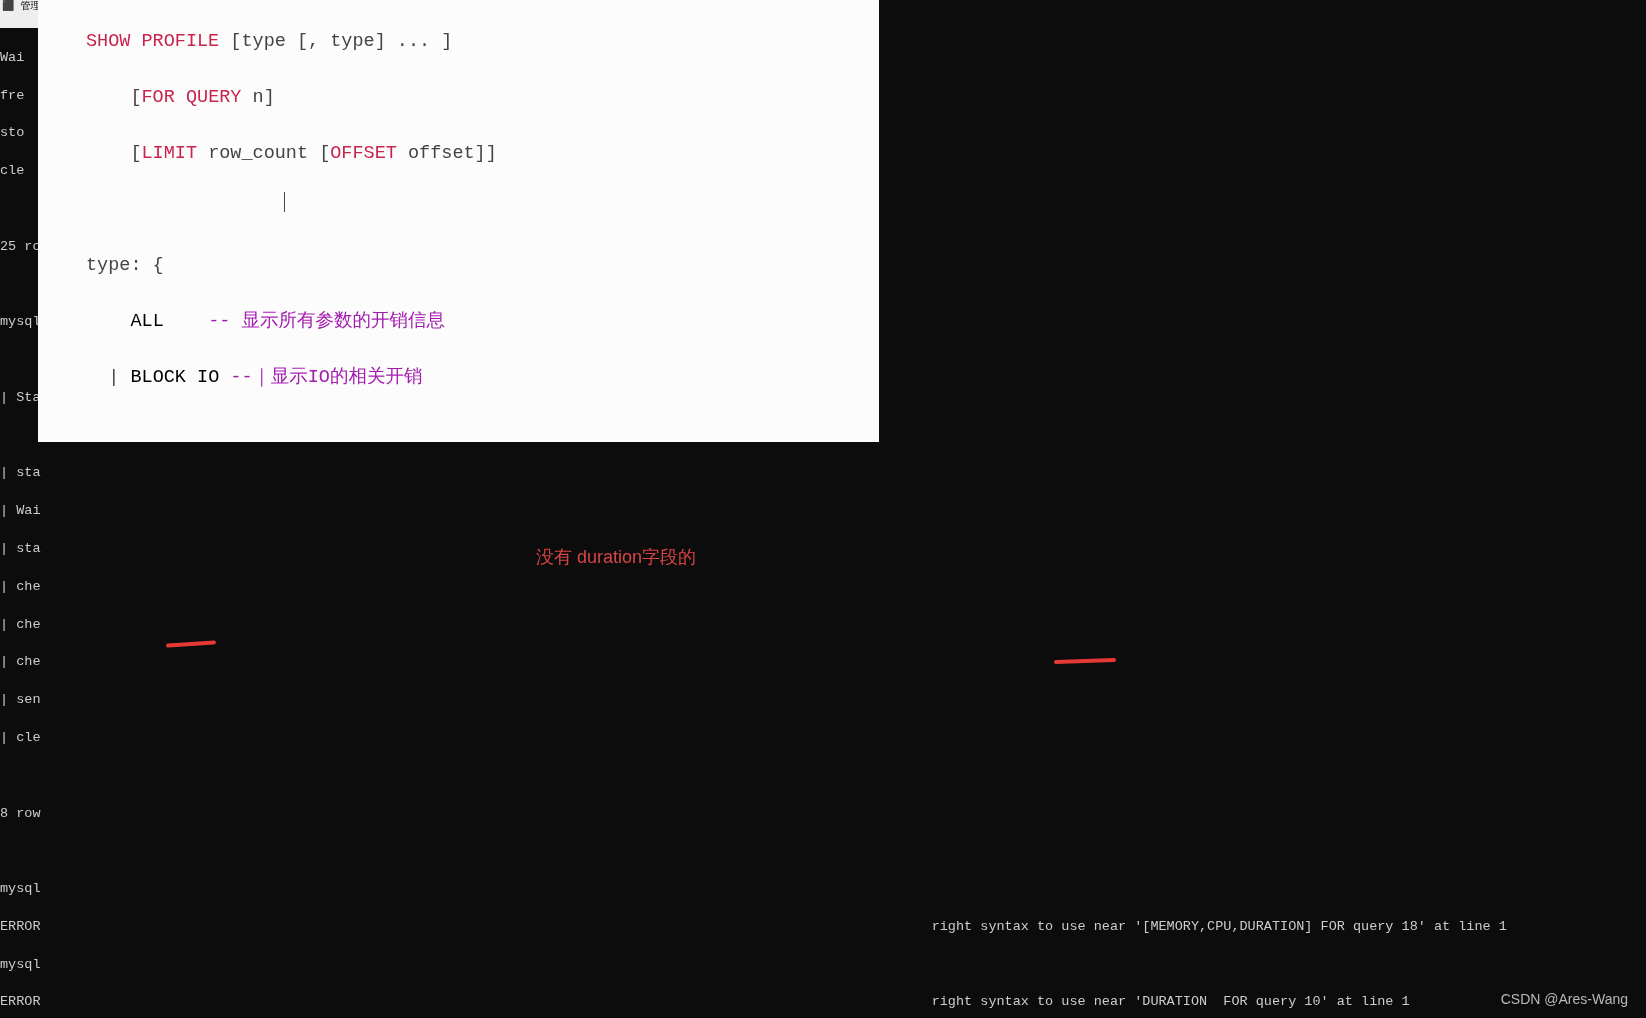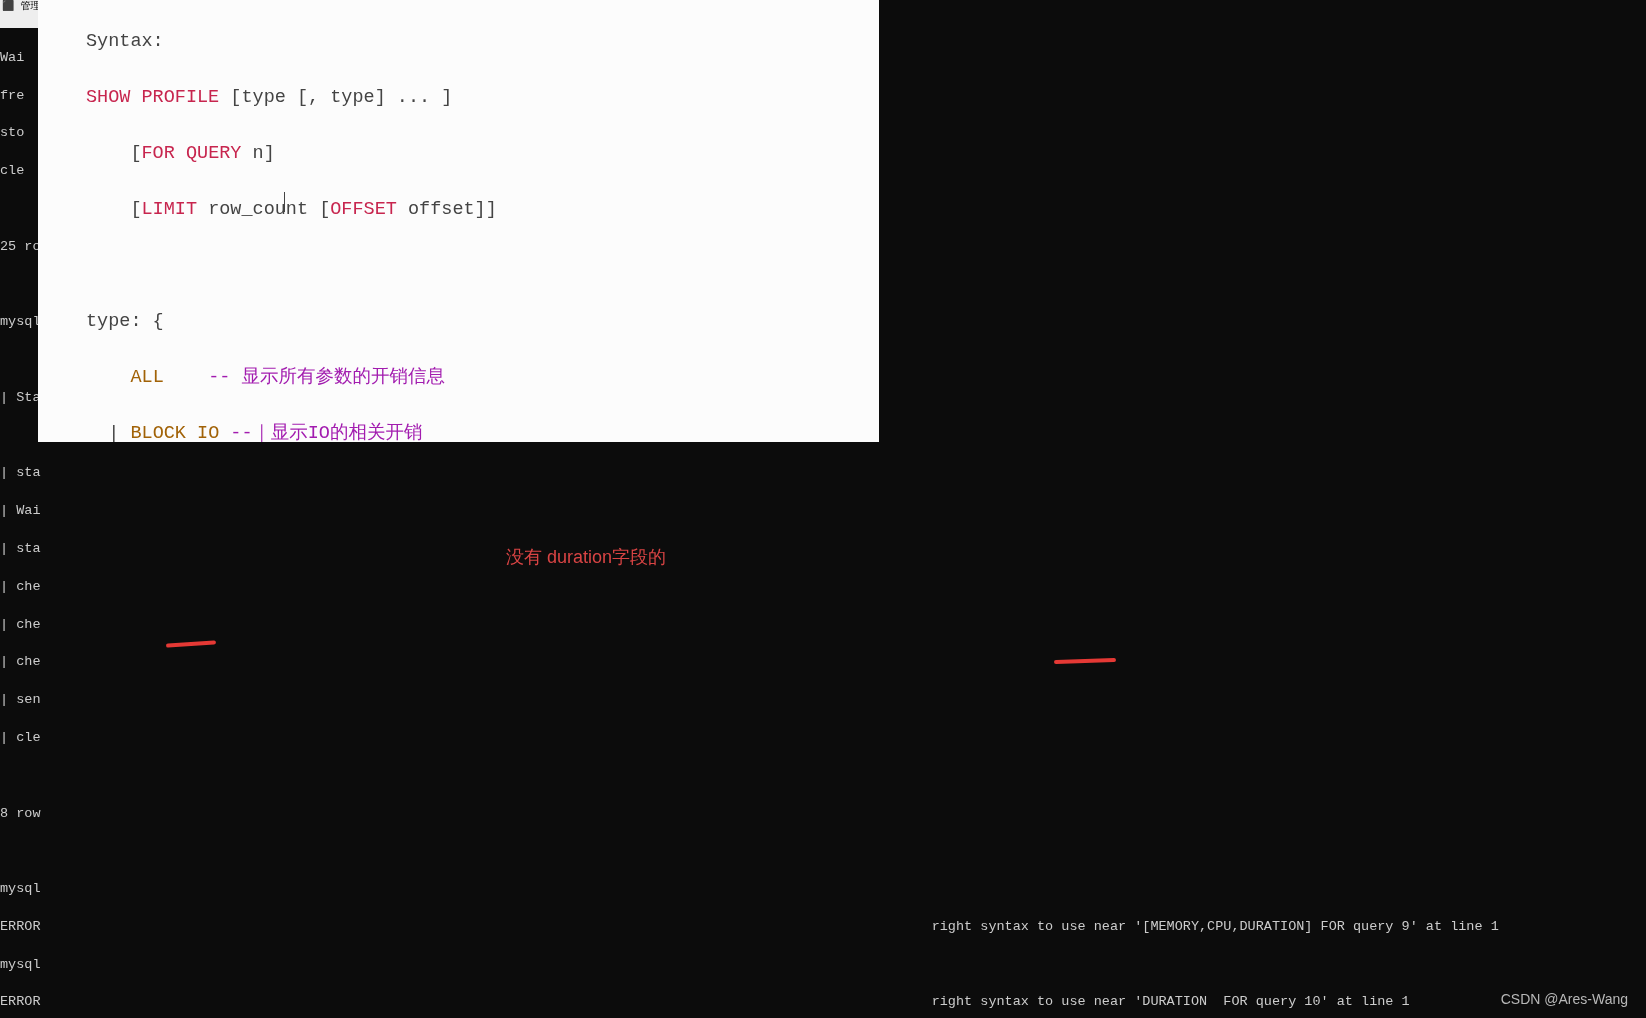--- a/index.html
+++ b/index.html
@@ -44,21 +44,21 @@
       color: #444;
       font-family: "Consolas", "Courier New", monospace;
       font-size: 18.5px;
       line-height: 28px;
       padding-top: 0;
       padding-left: 48px;
       white-space: pre;
       overflow: hidden;
     }
     .kw { color: #c7254e; }
-    .kwb { color: #a16207; }
+    .kwb { color: #000000; }
     .comment { color: #a21caf; margin-top: 48px; }
     .doc-overlay .line { white-space: pre; }
     .annotation {
       position: absolute;
       color: #d94444;
       font-family: "Microsoft YaHei", sans-serif;
       font-size: 18px;
     }
     .underline-red {
       position: absolute;
@@ -106,21 +106,21 @@
 <div class="line">| sta</div>
 <div class="line">| che</div>
 <div class="line">| che</div>
 <div class="line">| che</div>
 <div class="line">| sen</div>
 <div class="line">| cle</div>
 <div class="line"> </div>
 <div class="line">8 row</div>
 <div class="line"> </div>
 <div class="line"><span>mysql</span>                                                                                                              </div>
-<div class="line"><span>ERROR</span>                                                                                                              <span>right syntax to use near '[MEMORY,CPU,DURATION] FOR query 9' at line 1</span></div>
+<div class="line"><span>ERROR</span>                                                                                                              <span>right syntax to use near '[MEMORY,CPU,DURATION] FOR query 18' at line 1</span></div>
 <div class="line"><span>mysql</span></div>
 <div class="line"><span>ERROR</span>                                                                                                              <span>right syntax to use near 'DURATION  FOR query 10' at line 1</span></div>
 <div class="line"><span>mysql</span></div>
 
 
 
 
 
 
 
@@ -131,38 +131,37 @@
 
 
 
 
 
 
 
 </div>
 
 <div class="doc-overlay">
-<div class="line" style="color:#444;">Syntax:</div>
 <div class="line"><span class="kw">SHOW PROFILE</span><span> [type [, type] ... ]</span></div>
 <div class="line">    [<span class="kw">FOR QUERY</span> n]</div>
 <div class="line">    [<span class="kw">LIMIT</span><span> row_count [</span><span class="kw">OFFSET</span><span> offset]]</span></div>
 <div class="line"> </div>
 <div class="line">type: {</div>
 <div class="line">    <span class="kwb">ALL</span><span class="comment">    -- 显示所有参数的开销信息</span></div>
 <div class="line">  | <span class="kwb">BLOCK IO</span><span class="comment"> --｜显示IO的相关开销</span></div>
 
 
 
 
 
 
 
 
 </div>
 
 <div class="cursor-img" style="top:192px;left:284px;"></div>
 
-<div class="annotation" style="top:545px;left:506px;">没有  duration字段的</div>
+<div class="annotation" style="top:545px;left:536px;">没有  duration字段的</div>
 
 <div class="underline-red" style="top:642px;left:166px;width:50px;transform:rotate(-4deg);"></div>
 <div class="underline-red" style="top:659px;left:1054px;width:62px;transform:rotate(-2deg);"></div>
 
 <div class="watermark">CSDN @Ares-Wang</div>
 
 </body></html>

